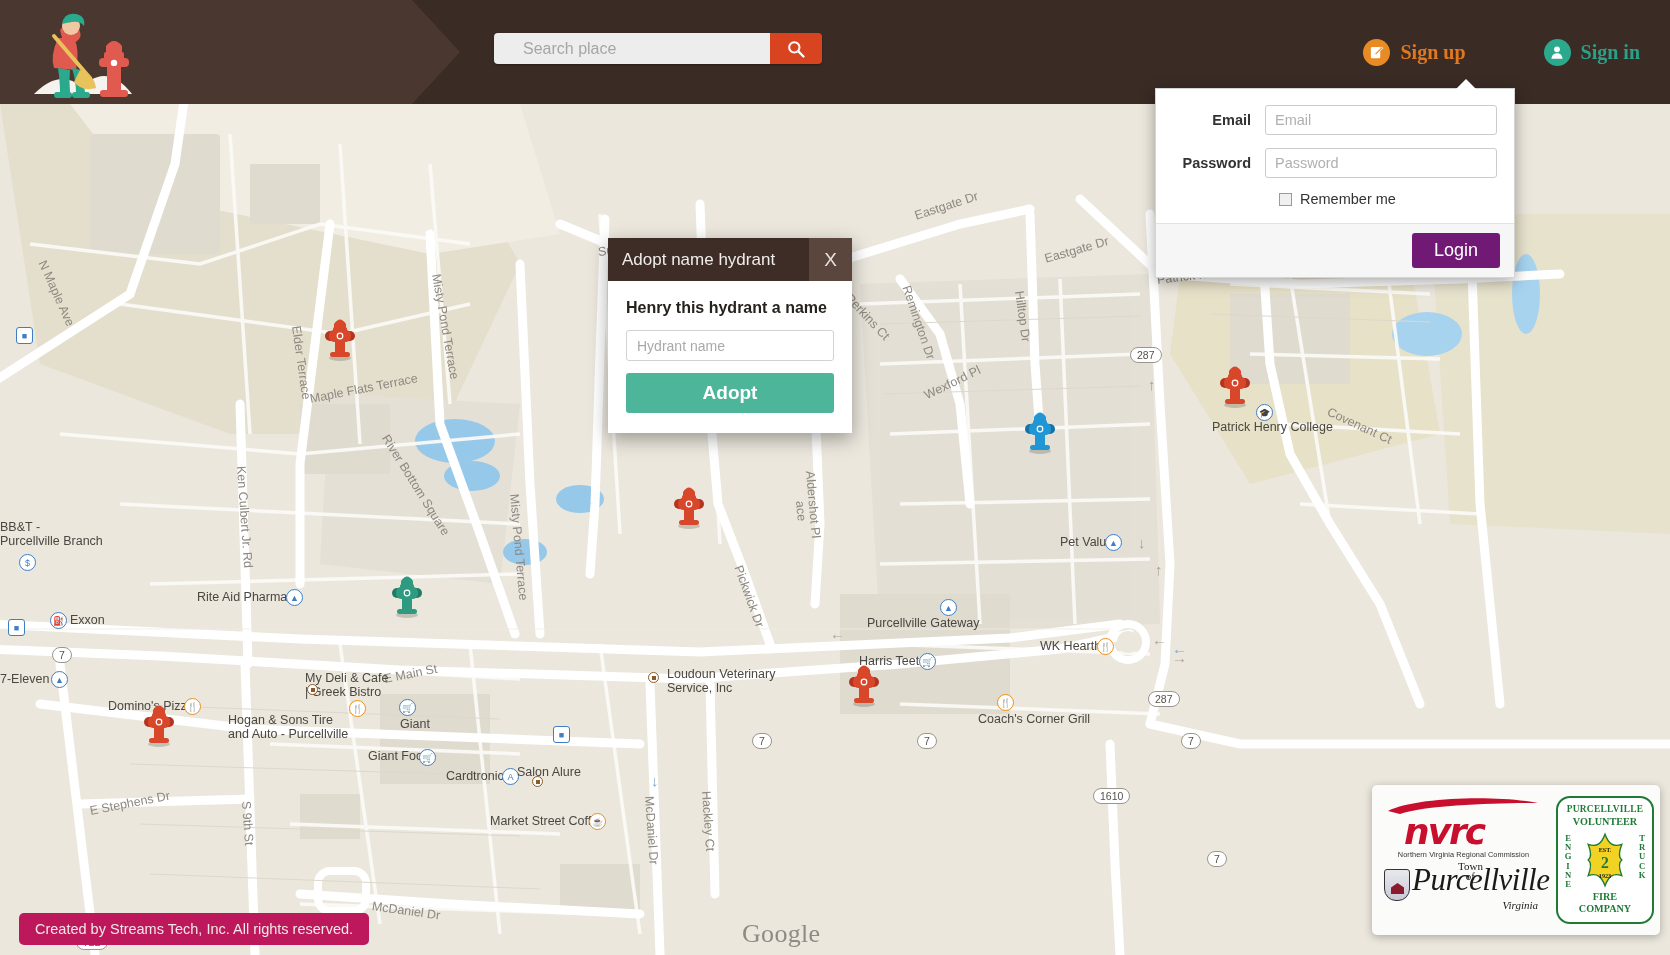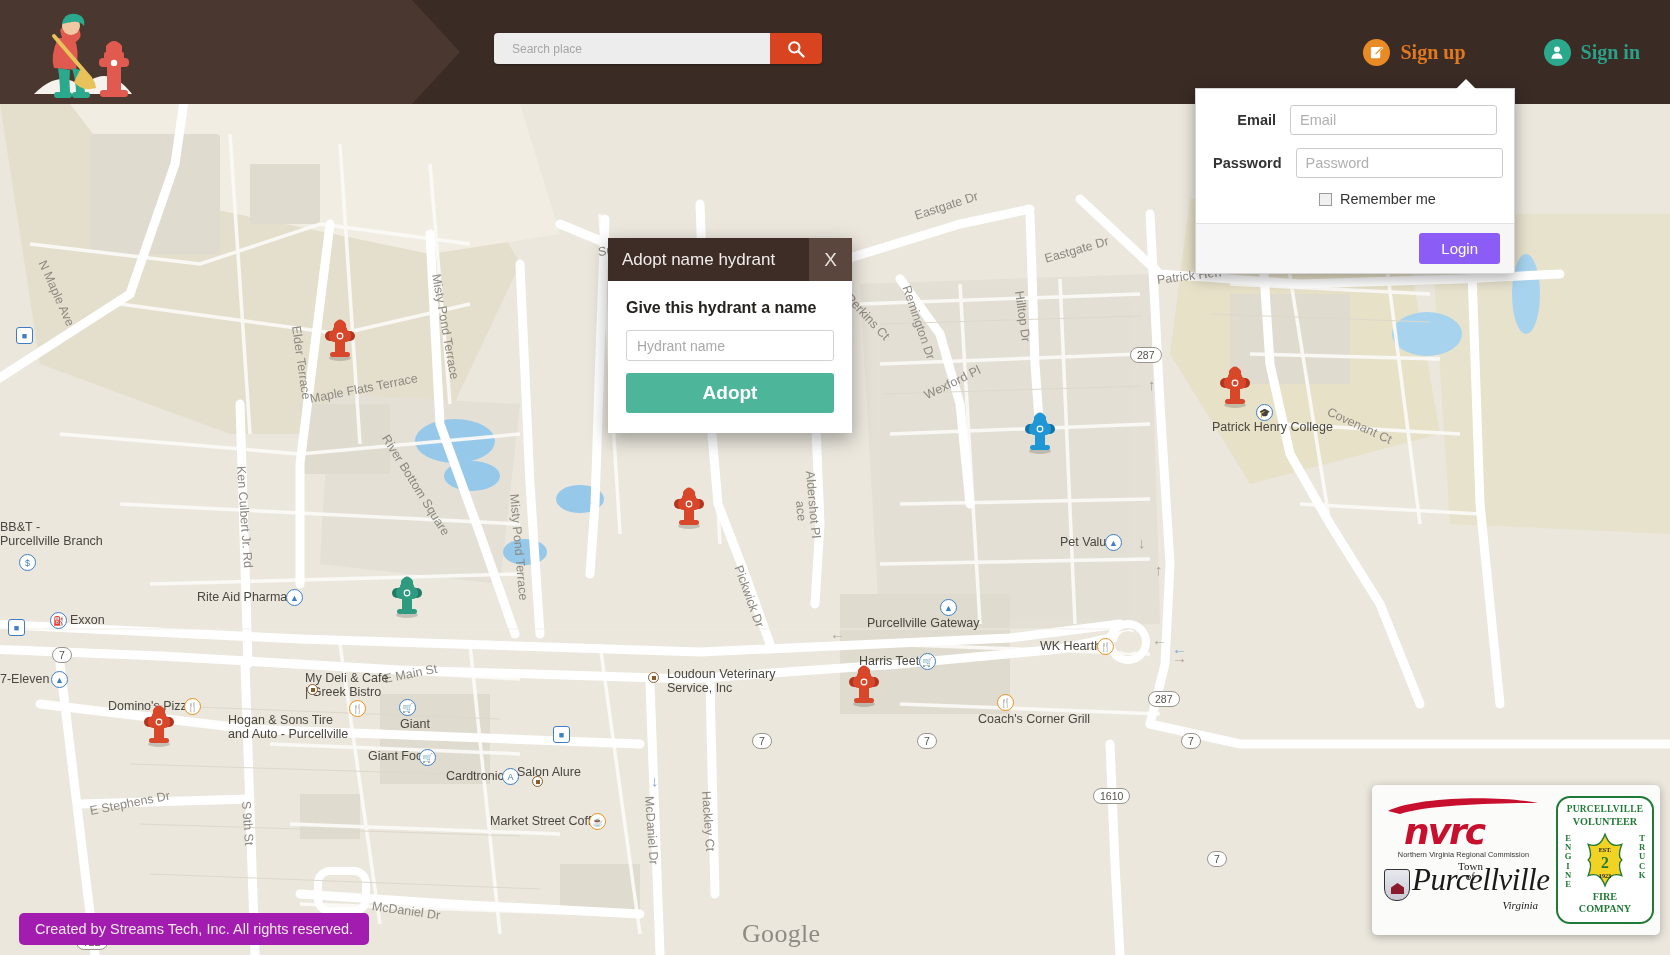--- a/index.html
+++ b/index.html
@@ -44,22 +44,22 @@
     width: 328px; height: 31px;
     display: flex;
     border-radius: 4px;
     overflow: hidden;
     box-shadow: 0 1px 2px rgba(0,0,0,.35);
   }
   .search-input {
     flex: 1;
     border: none; outline: none;
     background: #ededed;
-    padding: 0 18px;
-    font-size: 12px;
+    padding: 0 29px;
+    font-size: 16px;
     color: #4d7c0f;
     font-family: "Liberation Sans", sans-serif;
   }
   .search-input::placeholder { color: #a6a6a6; }
   .search-btn {
     width: 52px;
     background: #d8441f;
     border: none;
     cursor: pointer;
     display: flex; align-items: center; justify-content: center;
@@ -84,21 +84,21 @@
     width: 27px; height: 27px; border-radius: 50%;
     display: flex; align-items: center; justify-content: center;
     flex: none;
   }
   .ic-signup { background: #e98b24; }
   .ic-signin { background: #2aa98c; }
 
   
   .login-panel {
     position: absolute; top: 88px; right: 155px;
-    width: 320px;
+    width: 360px;
     background: #fff;
     border: 1px solid #d4d4d4;
     box-shadow: 0 4px 14px rgba(0,0,0,.35);
     z-index: 70;
   }
   .login-caret {
     position: absolute; top: -10px; right: 37px;
     width: 0; height: 0;
     border-left: 11px solid transparent;
     border-right: 11px solid transparent;
@@ -125,22 +125,22 @@
     display: inline-block; cursor: pointer; flex: none;
   }
   .remember-label { font-size: 14.5px; color: #333; }
   .login-footer {
     border-top: 1px solid #e2e2e2;
     background: #f6f6f6;
     padding: 9px 14px;
     display: flex; justify-content: flex-end;
   }
   .login-btn {
-    background: #8b5cf6; border: none; color: #fff;
-    font-size: 15px; padding: 7px 22px; border-radius: 3px;
+    background: #701a75; border: none; color: #fff;
+    font-size: 18px; padding: 7px 22px; border-radius: 3px;
     cursor: pointer; font-family: "Liberation Sans", sans-serif;
   }
 
   
   .map {
     position: absolute; top: 104px; left: 0;
     width: 1670px; height: 851px;
     background: #ebe7dd;
     overflow: hidden;
   }
@@ -226,21 +226,21 @@
     width: 100%; margin-top: 12px;
     background: #4db69a; border: none; color: #fff;
     font-size: 19px; font-weight: bold; padding: 9px 0;
     border-radius: 3px; cursor: pointer;
     font-family: "Liberation Sans", sans-serif;
   }
 
   
   .credit {
     position: absolute; left: 19px; bottom: 10px;
-    background: #a21caf; color: #efe9e5;
+    background: #be185d; color: #efe9e5;
     font-size: 14.5px; padding: 8px 16px;
     border-radius: 5px; z-index: 40;
   }
   .gwatermark {
     position: absolute; left: 742px; bottom: 6px;
     font-family: "Liberation Serif", serif;
     font-size: 26px; color: #8e8b84;
     z-index: 30;
     letter-spacing: .3px;
   }
@@ -643,21 +643,21 @@
   </div>
 
   <div class="gwatermark">Google</div>
 
   <div class="modal">
     <div class="modal-head">
       <div class="modal-title">Adopt name hydrant</div>
       <div class="modal-close">X</div>
     </div>
     <div class="modal-body">
-      <div class="modal-sub">Give this hydrant a name</div>
+      <div class="modal-sub">Henry this hydrant a name</div>
       <input class="modal-input" type="text" placeholder="Hydrant name" style="">
       <button class="modal-adopt">Adopt</button>
     </div>
   </div>
 
   <div class="credit">Created by Streams Tech, Inc. All rights reserved.</div>
 
   <div class="sponsors">
     <div class="sponsor-left">
       <div class="nvrc">

